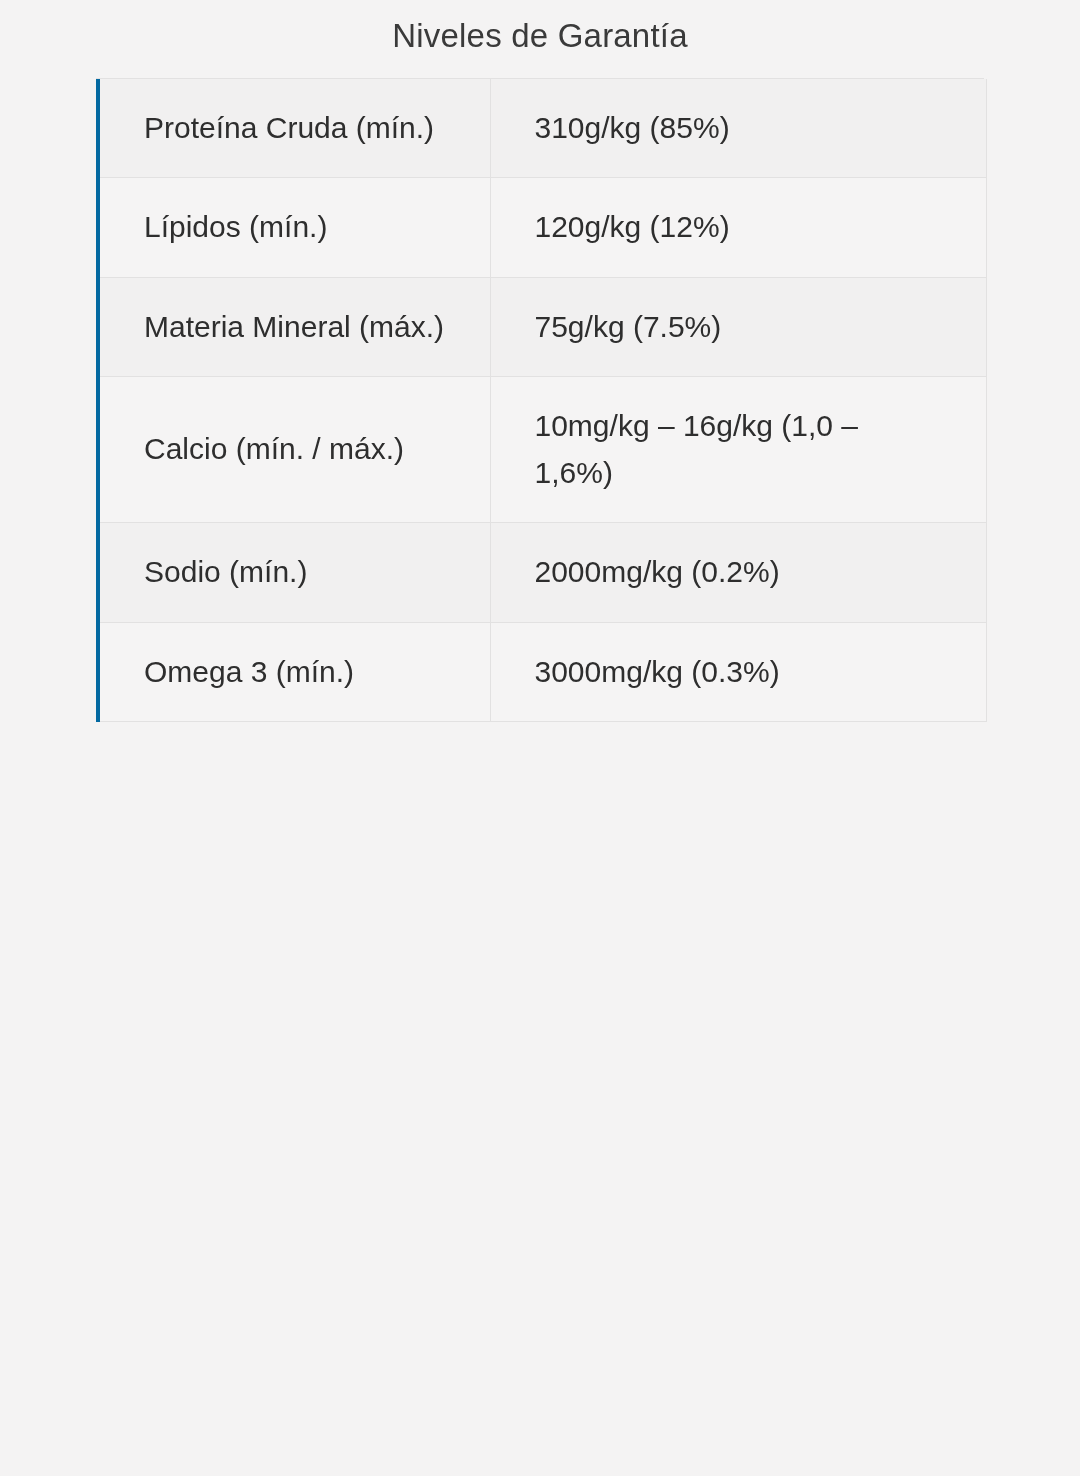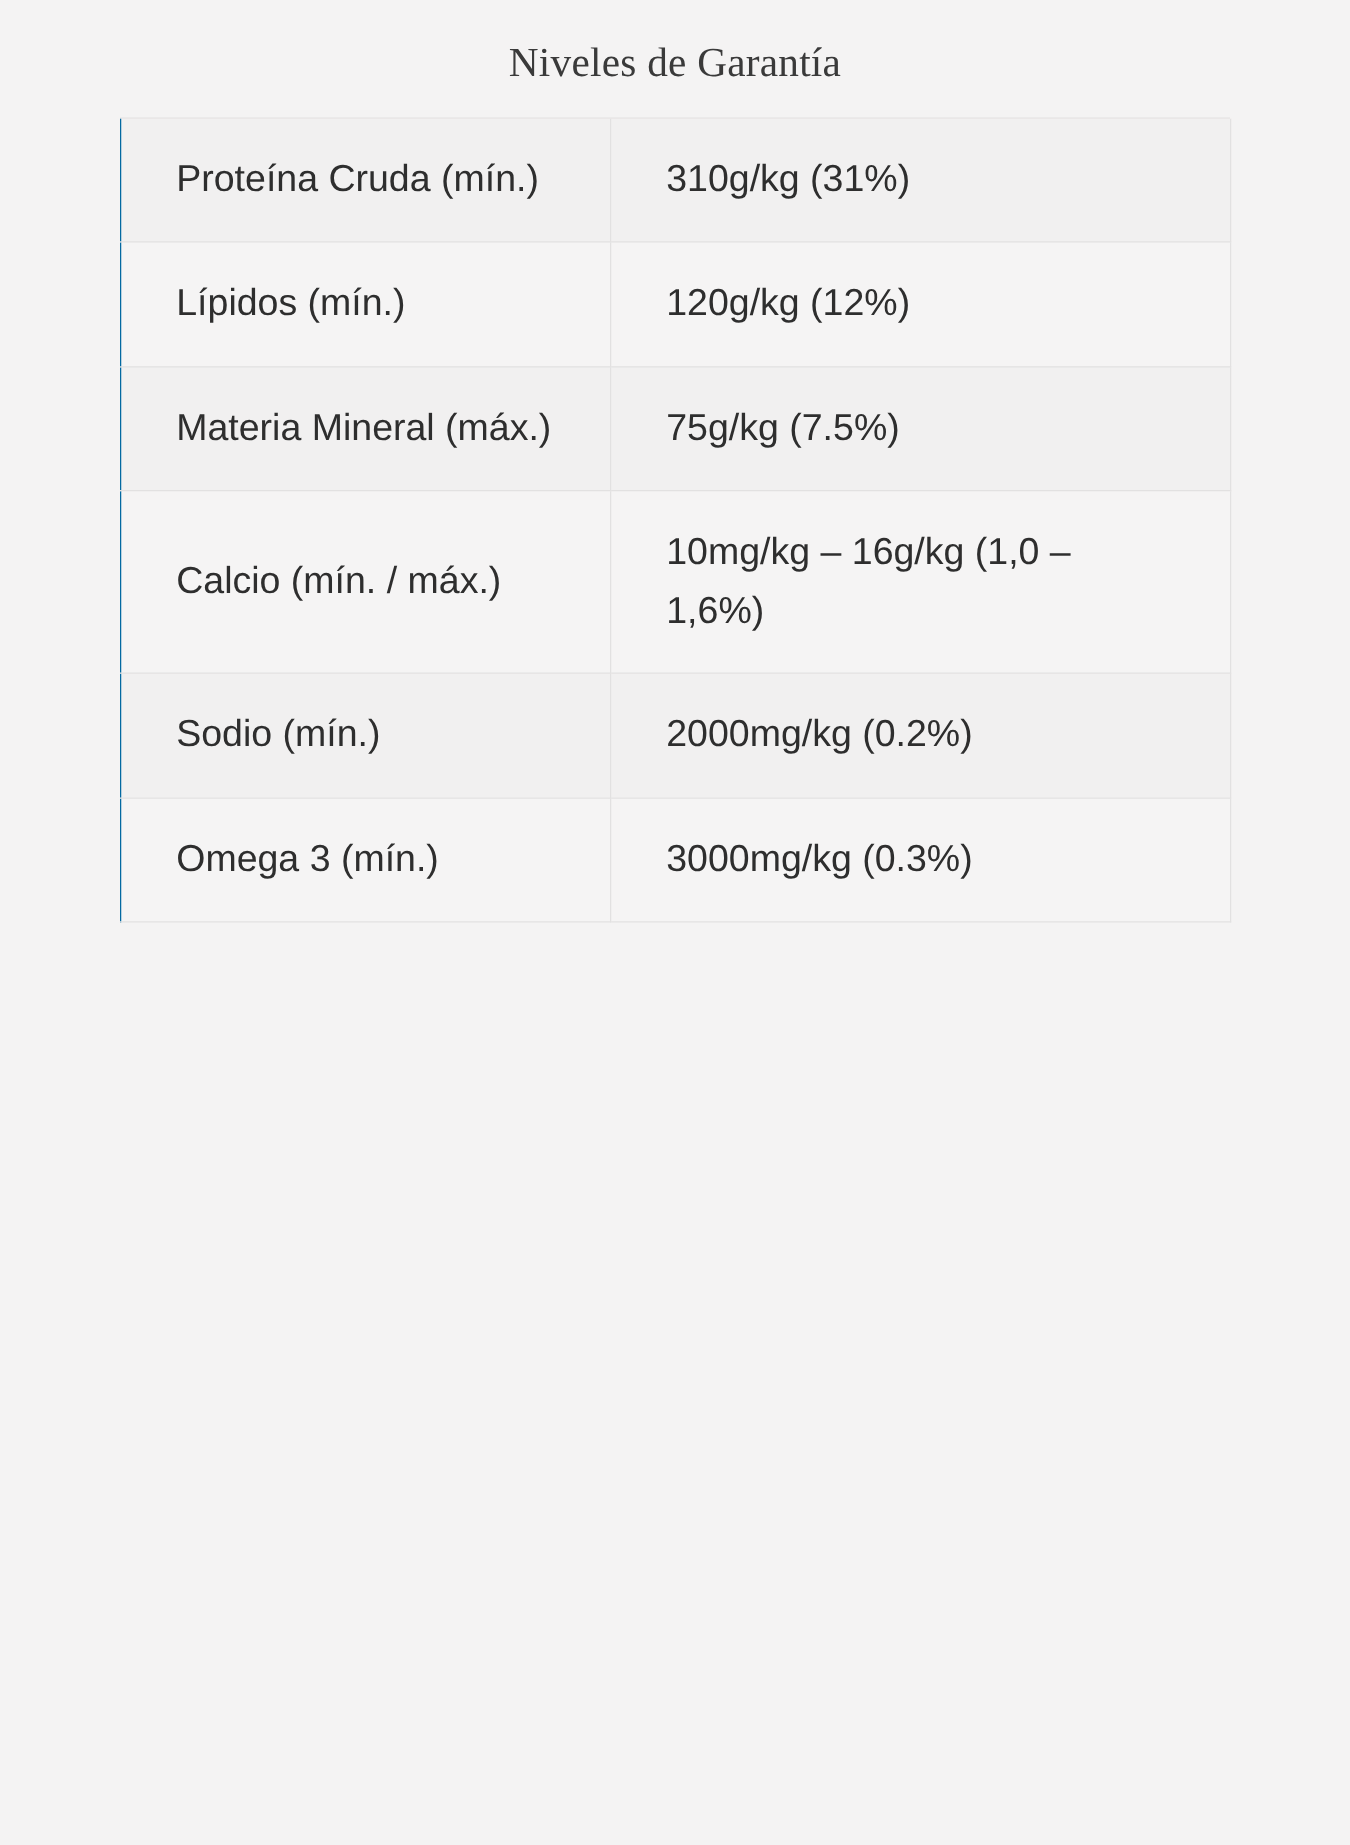--- a/index.html
+++ b/index.html
@@ -21,24 +21,23 @@
     box-sizing: border-box;
     padding: 0;
     position: relative;
   }
   .title {
     text-align: center;
     font-size: 33px;
     font-weight: 400;
     color: #3a3a3a;
     letter-spacing: 0.2px;
-    padding-top: 32px;
+    padding-top: 16px;
     padding-bottom: 22px;
     line-height: 1.2;
-    font-family: Liberation Serif, serif;
   }
   .table-wrap {
     margin: 0 96px 0 96px;
     border-top: 1px solid #e2e1e1;
     box-sizing: border-box;
   }
   table {
     border-collapse: collapse;
     width: 888px;
     table-layout: fixed;
@@ -49,21 +48,21 @@
     vertical-align: middle;
     padding: 26px 44px 26px 44px;
     font-size: 30px;
     font-weight: 400;
     line-height: 1.55;
     color: #2e2e2e;
     box-sizing: border-box;
   }
   td.col-label {
     width: 392px;
-    border-left: 1px solid #0369a1;
+    border-left: 4px solid #0369a1;
     padding-right: 20px;
   }
   td.col-value {
     width: 496px;
     border-right: 1px solid #e2e1e1;
   }
   tr:nth-child(odd) td {
     background: #f1f0f0;
   }
   tr:nth-child(even) td {
@@ -75,21 +74,21 @@
 
 <div class="page">
 
   <div class="title">Niveles de Garantía</div>
 
   <div class="table-wrap">
     <table>
       <tbody>
         <tr>
           <td class="col-label">Proteína Cruda (mín.)</td>
-          <td class="col-value">310g/kg (31%)</td>
+          <td class="col-value">310g/kg (85%)</td>
         </tr>
         <tr>
           <td class="col-label">Lípidos (mín.)</td>
           <td class="col-value">120g/kg (12%)</td>
         </tr>
         <tr>
           <td class="col-label">Materia Mineral (máx.)</td>
           <td class="col-value">75g/kg (7.5%)</td>
         </tr>
         <tr>

